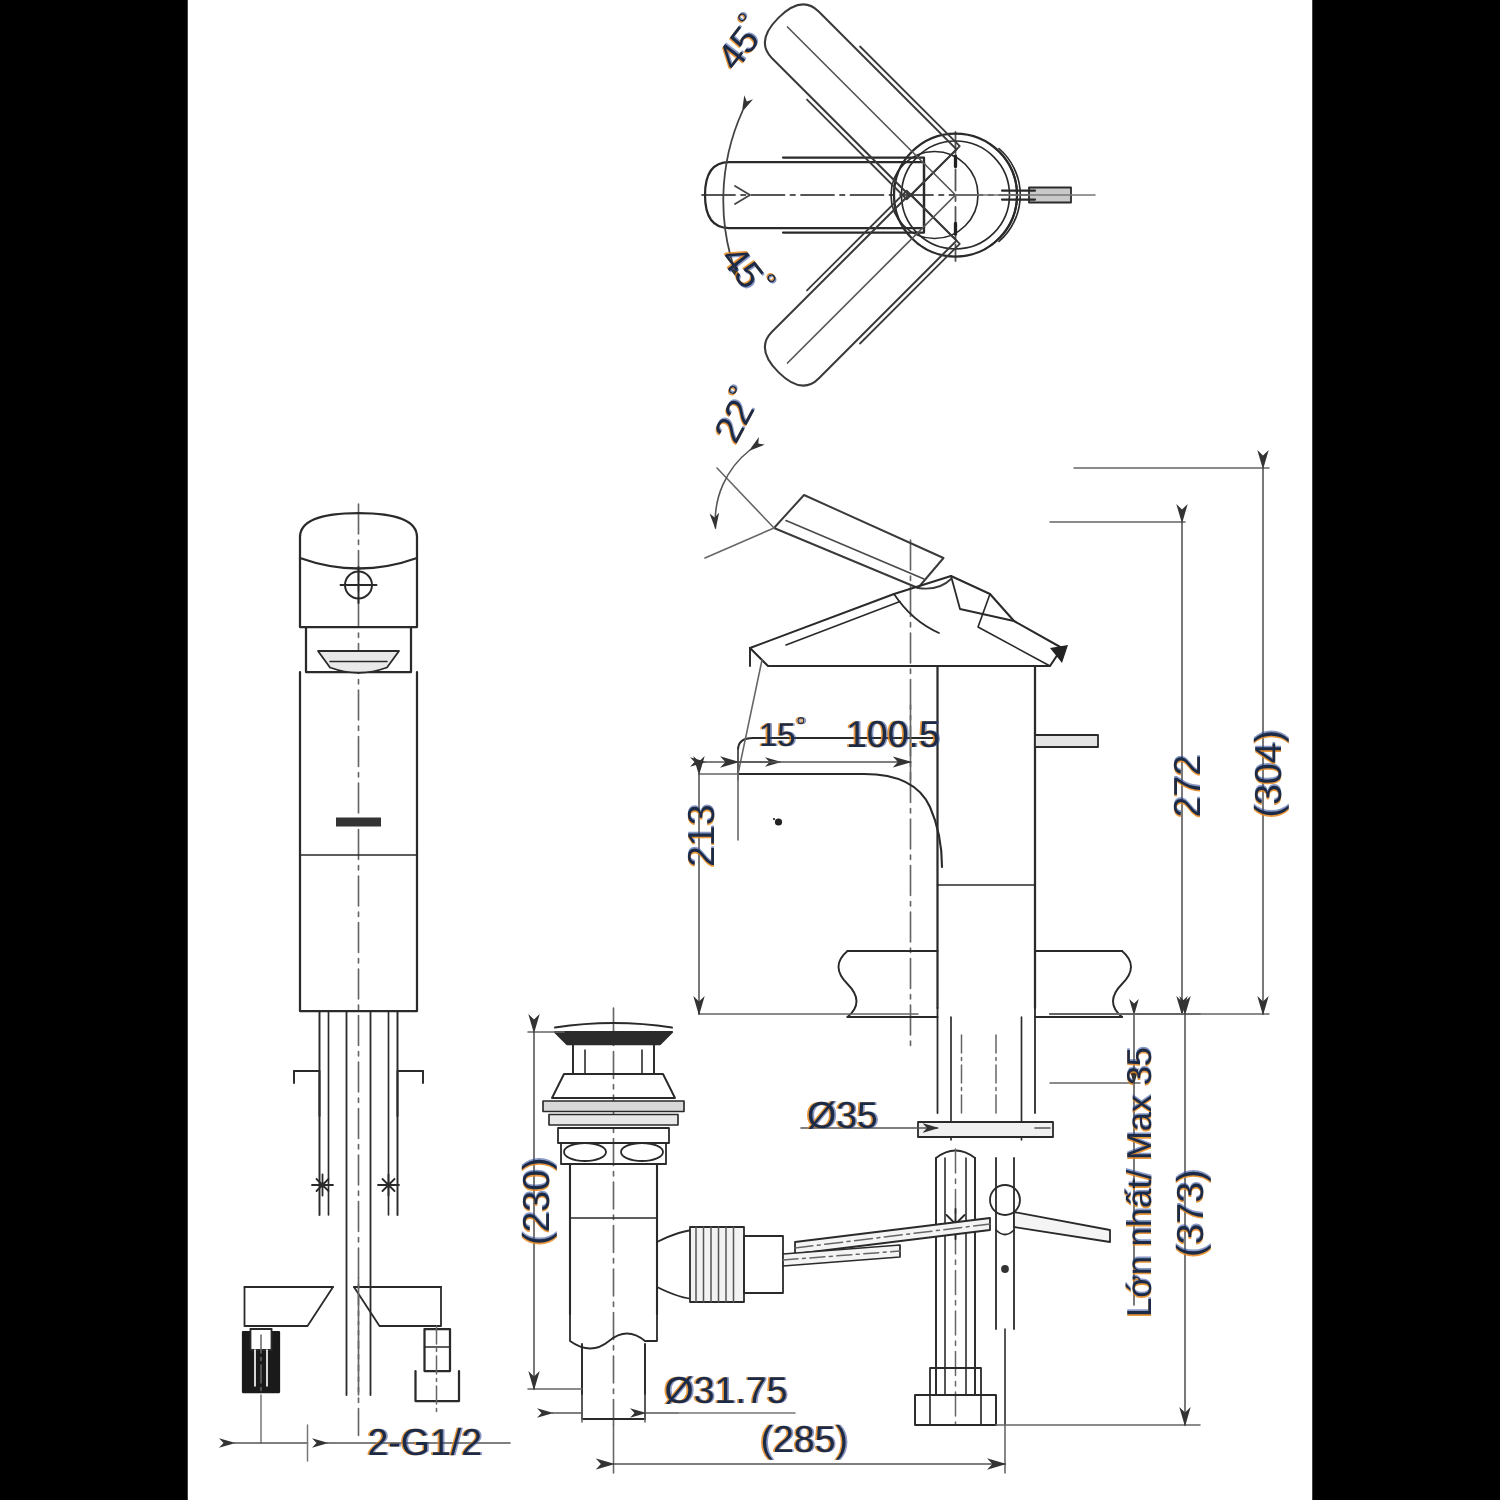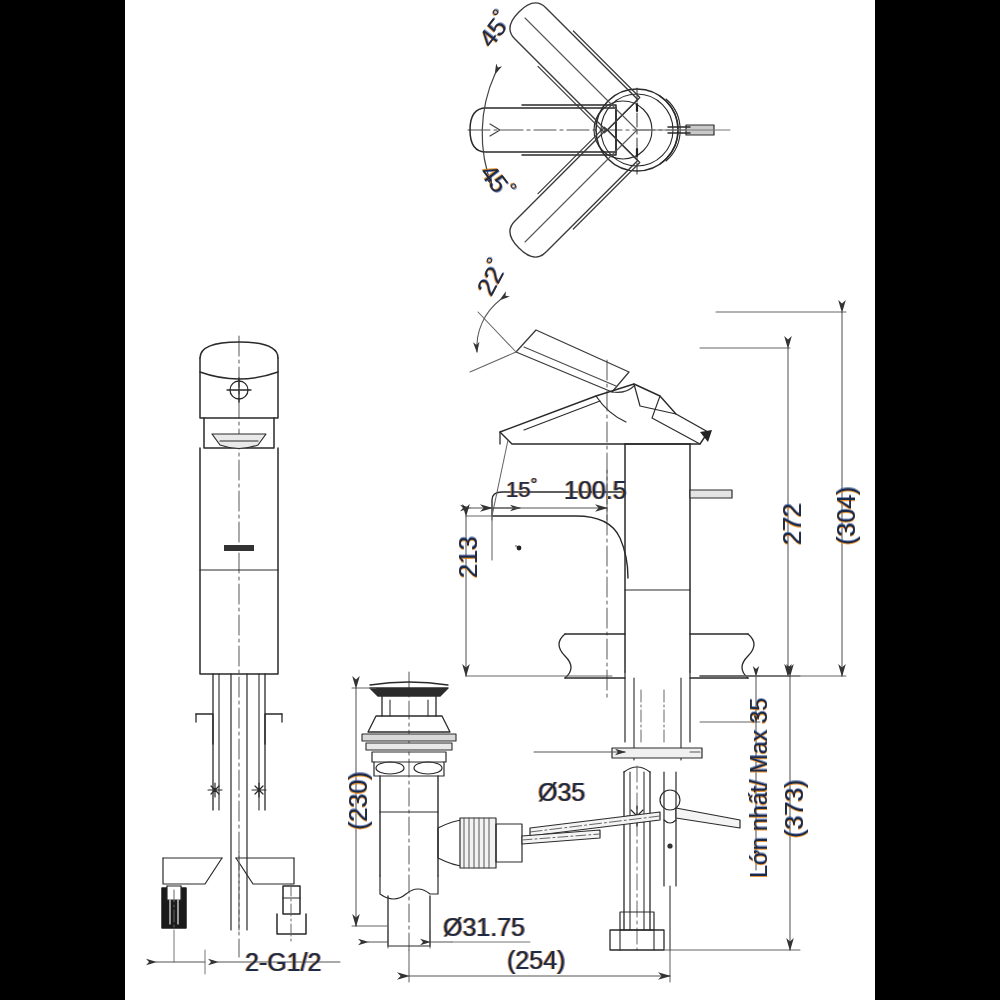--- a/index.html
+++ b/index.html
@@ -348,27 +348,27 @@
   <div class="dimtext small" style="left:476px; top:476px;"><span>15</span><span class="deg">°</span></div>
 
   <div class="dimtext" style="left:516px; top:478px;margin-left:48px;">100.5</div>
 
   <div class="dimtext vert" style="left:456px; top:578px;">213</div>
 
   <div class="dimtext vert" style="left:780px; top:545px;">272</div>
 
   <div class="dimtext vert" style="left:834px; top:545px;">(304)</div>
 
-  <div class="dimtext" style="left:538px; top:732px;margin-top:48px;">Ø35</div>
+  <div class="dimtext" style="left:538px; top:732px;">Ø35</div>
 
   <div class="dimtext vert" style="left:748px; top:878px; font-size:23px;">Lớn nhất/ Max 35</div>
 
   <div class="dimtext vert" style="left:782px; top:838px;">(373)</div>
 
   <div class="dimtext vert" style="left:346px; top:830px;">(230)</div>
 
   <div class="dimtext" style="left:443px; top:915px;text-align:center;">Ø31.75</div>
 
-  <div class="dimtext" style="left:507px; top:948px;">(254)</div>
+  <div class="dimtext" style="left:507px; top:948px;">(285)</div>
 
   <div class="dimtext" style="left:217px; top:950px;margin-left:28px;">2-G1/2</div>
 
 </div>
 
 </body></html>

